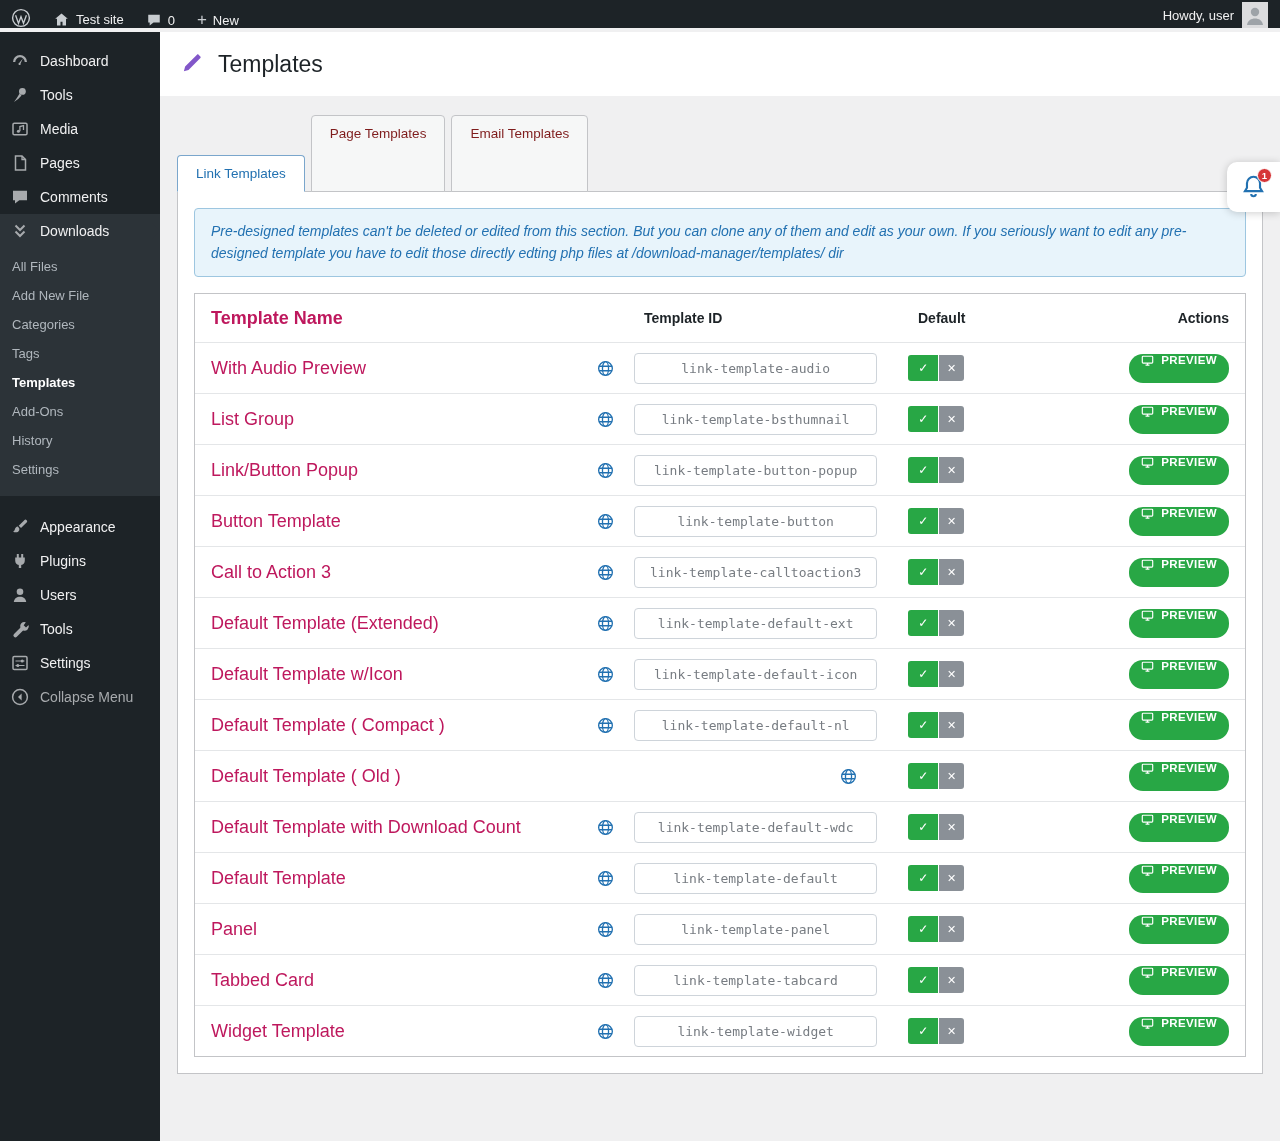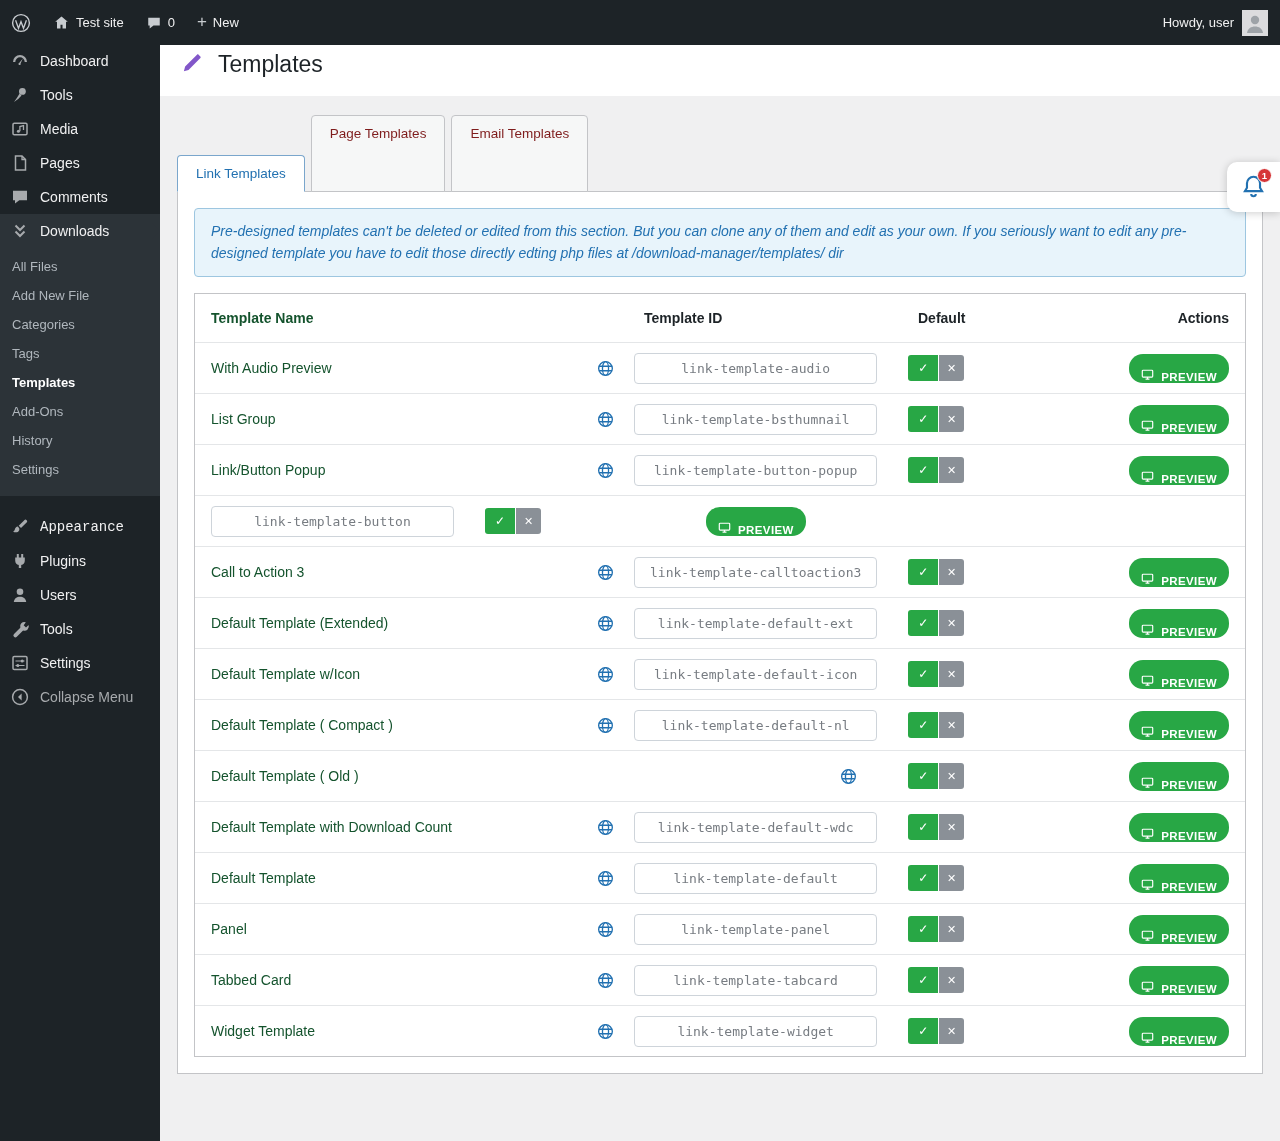--- a/index.html
+++ b/index.html
@@ -7,22 +7,22 @@
   body {
     font-family: "Liberation Sans", sans-serif;
     background:#f0f0f1;
     min-width:1280px;
     min-height:1141px;
     color:#2c3338;
     font-size:13px;
   }
   
   .adminbar {
-    position:fixed; top:0; left:0; right:0; height:45px;
-    background:#1d2327; color:#f0f0f1; display:flex; align-items:center;
+    position:fixed; top:0; left:0; right:0; height:28px;
+    background:#1d2327; color:#f0f0f1; display:flex; align-items:flex-end;
     z-index:100; font-size:13px;
   }
   .ab-item { display:flex; align-items:center; gap:6px; padding:0 11px; cursor:pointer; color:#f0f0f1; }
   .ab-item svg { display:block; }
   .ab-right { margin-left:auto; display:flex; align-items:center; gap:8px; padding:0 12px; cursor:pointer; }
   .avatar { width:26px; height:26px; overflow:hidden; display:block; }
   .ab-plus { font-size:17px; line-height:1; color:#c8ccd0; margin-top:-2px; }
   
   .sidebar {
     position:fixed; top:32px; left:0; bottom:0; width:160px;
@@ -34,21 +34,21 @@
   }
   .mi-icon { width:20px; height:20px; flex:0 0 20px; display:flex; align-items:center; justify-content:center; margin-left:2px; }
   .mi.current { background:#2c3338; }
   .mi.current::after {
     content:""; position:absolute; right:-8px; top:50%; margin-top:-8px;
     border:8px solid transparent; border-left-color:#2c3338;
   }
   .submenu { background:#2c3338; padding:4px 0 12px; }
   .smi { padding:7px 12px; font-size:13px; color:#b0b7bd; cursor:pointer; }
   .smi.active { color:#fff; font-weight:700; }
-  .mi.spaced { margin-top:14px;font-family:Liberation Mono, monospace; }
+  .mi.spaced { margin-top:14px; }
   .mi.dim span.lbl { color:#a7aaad; }
   
   .main { margin-left:160px; padding-top:32px; }
   .page-header {
     background:#fff; height:64px; display:flex; align-items:center; gap:13px; padding:0 20px;
   }
   .page-title { font-size:23px; font-weight:400; color:#1d2327; margin:0; }
   
   .tabs { margin:19px 17px 0; display:flex; position:relative; }
   .tabs::after { content:""; position:absolute; left:0; right:0; bottom:0; height:1px; background:#c3c4c7; }
@@ -67,38 +67,38 @@
   .notice {
     background:#e8f4fb; border:1px solid #9dc6e0; border-radius:4px;
     padding:12px 16px; color:#2271b1; font-style:italic; font-size:14px; line-height:1.55;
     margin-bottom:16px;
   }
   
   .tpl-table { border:1px solid #c3c4c7; background:#fff; }
   .thead, .trow { display:flex; align-items:center; padding:0 16px; }
   .thead { min-height:48px; font-weight:700; font-size:14px; color:#1d2327; }
   .trow { min-height:51px; border-top:1px solid #e4e6e8; }
-  .c-name { flex:1 1 auto; min-width:0; display:flex; align-items:center; font-size:14px; color:#14532d; }
+  .c-name { flex:1 1 auto; min-width:0; display:flex; align-items:center; font-size:18px; color:#be185d; }
   .globe { margin-left:auto; margin-right:19px; display:flex; }
   .c-id { flex:0 0 243px; }
   .c-status { flex:0 0 221px; margin-left:31px; display:flex; align-items:center; }
   .c-actions { flex:0 0 90px; display:flex; justify-content:flex-end; }
   .id-input {
     width:100%; height:31px; border:1px solid #ced4da; border-radius:4px; background:#fff;
     text-align:center; font-family:"DejaVu Sans Mono", monospace; font-size:13px; color:#777c82; padding:0 8px;
   }
   .st-on, .st-off {
     border:none; height:26px; color:#fff; cursor:pointer; display:inline-flex;
     align-items:center; justify-content:center; padding:0;
   }
   .st-on { width:30px; background:#28a745; border-radius:3px 0 0 3px; font-size:12px; }
   .st-off { width:25px; background:#8a9097; border-radius:0 3px 3px 0; margin-left:1px; font-size:11px; }
   .preview-btn {
     border:none; background:#28a745; color:#fff; height:29px; padding:0 12px; border-radius:14px;
-    display:inline-flex; align-items:flex-end; gap:7px; cursor:pointer;
+    display:inline-flex; align-items:flex-start; gap:7px; cursor:pointer;
     font-family:"Liberation Sans", sans-serif; font-size:11.5px; font-weight:700; letter-spacing:.4px;
   }
   
   .notif {
     position:fixed; top:162px; right:0; width:53px; height:50px; background:#fff;
     border-radius:10px 0 0 10px; box-shadow:0 1px 8px rgba(0,0,0,.2);
     display:flex; align-items:center; justify-content:center; z-index:95; cursor:pointer;
   }
   .notif-badge {
     position:absolute; top:6px; right:8px; min-width:15px; height:15px; border-radius:50%;
@@ -397,20 +397,30 @@
                     <rect x="2" y="3.5" width="16" height="10.5" rx="1.2" fill="none" stroke="#fff" stroke-width="1.8"></rect>
                     <path d="M7 17.2 h6 M10 14 v3" stroke="#fff" stroke-width="1.8"></path>
                   </svg>
         </span>
         <span>PREVIEW</span>
       </button>
     </div>
   </div>
 
   <div class="trow">
+    <div class="c-name">
+      <span>Button Template</span>
+      <span class="globe">
+        <svg width="19" height="19" viewBox="0 0 20 20" fill="none" stroke="#2271b1" stroke-width="1.4">
+                  <circle cx="10" cy="10" r="7.2"></circle>
+                  <ellipse cx="10" cy="10" rx="3.2" ry="7.2"></ellipse>
+                  <path d="M3.1 7.6 h13.8 M3.1 12.4 h13.8"></path>
+                </svg>
+      </span>
+    </div>
     <div class="c-id">
       <input class="id-input" type="text" value="link-template-button" style="">
     </div>
     <div class="c-status">
       <button class="st-on">✓</button>
               <button class="st-off">✕</button>
     </div>
     <div class="c-actions">
       <button class="preview-btn">
         <span>

